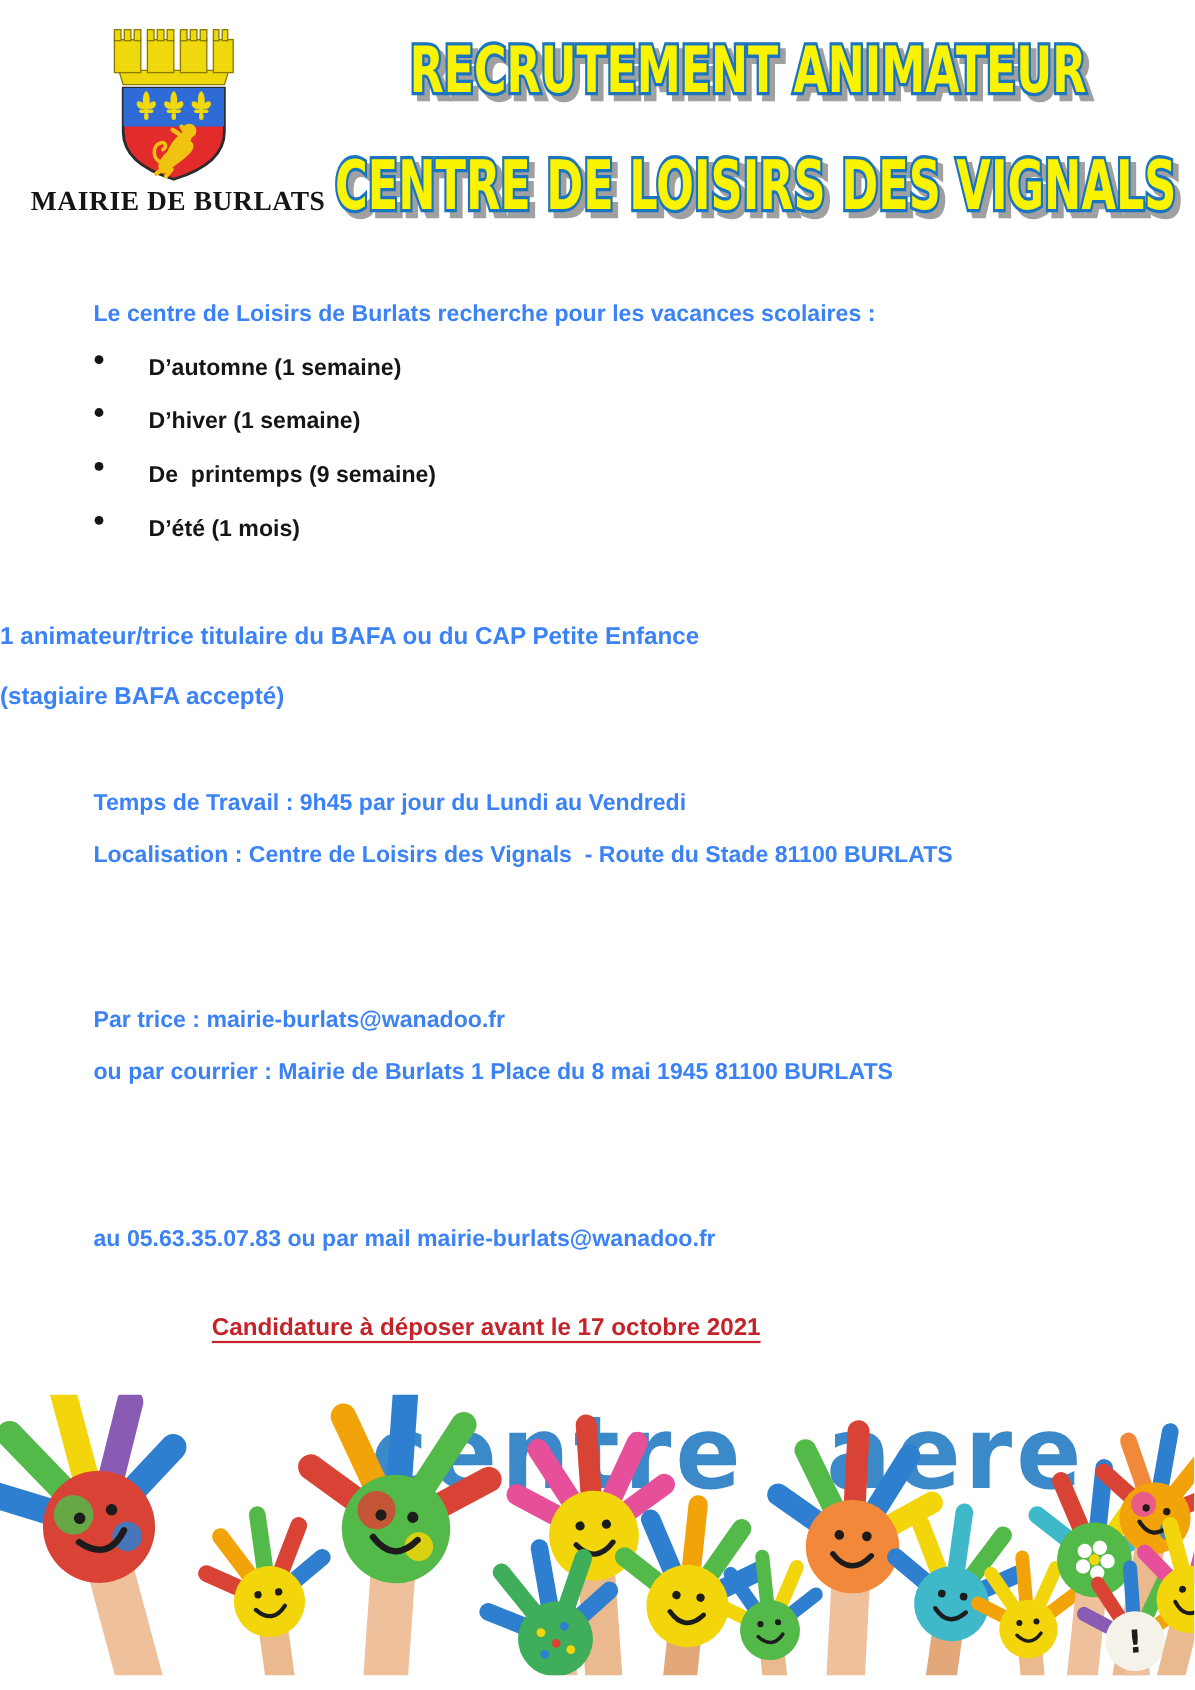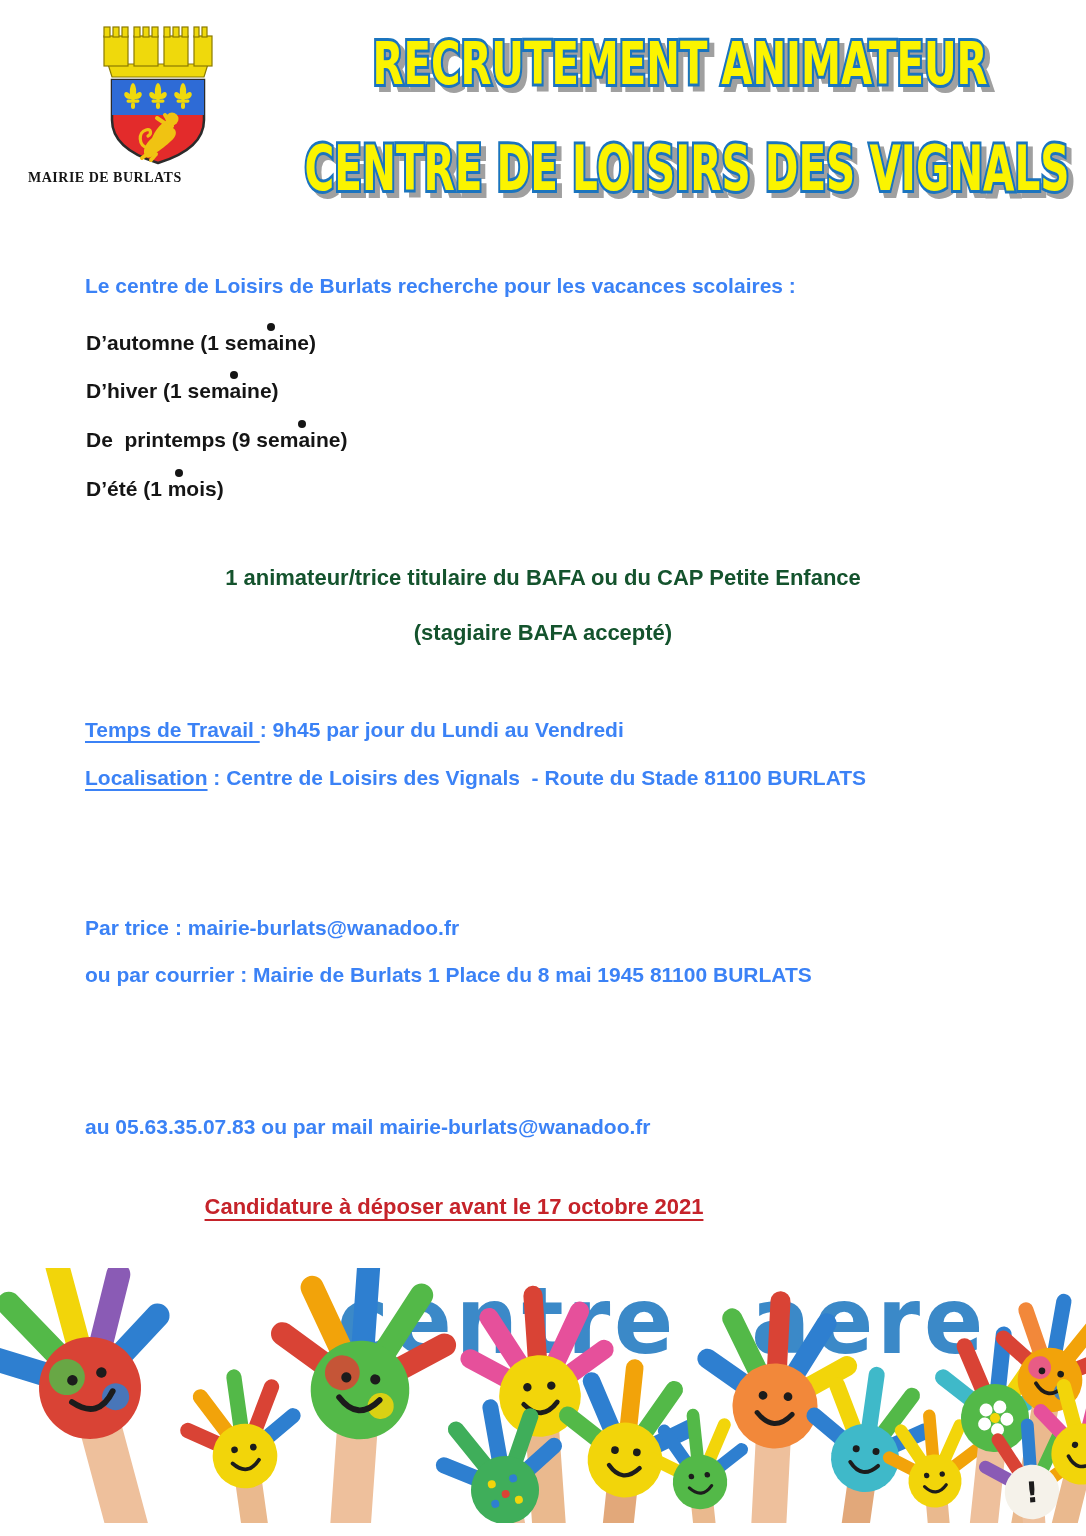--- a/index.html
+++ b/index.html
@@ -2,45 +2,45 @@
 <html><head>
 <meta charset="utf-8">
 <style>
   html,body{margin:0;padding:0;background:#ffffff;}
   .page{
     position:relative;width:1086px;height:1536px;background:#ffffff;
     overflow:hidden;font-family:"Liberation Sans",sans-serif;
   }
   .crest{position:absolute;left:88px;top:20px;}
   .org{
-    position:absolute;left:28px;top:170px;width:262px;text-align:left;
-    font-family:"Liberation Serif",serif;font-weight:700;font-size:14px;
+    position:absolute;left:28px;top:170px;width:262px;text-align:right;
+    font-family:"Liberation Serif",serif;font-weight:700;font-size:25px;
     letter-spacing:.5px;color:#151515;white-space:nowrap;
   }
   .title-svg{position:absolute;left:295px;top:30px;}
   .title-svg text{
     font-family:"DejaVu Sans",sans-serif;font-weight:bold;
   }
   .t-shadow{fill:#a0a0a0;stroke:#a0a0a0;stroke-width:6;paint-order:stroke;}
   .t-main{fill:#fbf400;stroke:#1b74be;stroke-width:6;paint-order:stroke;}
   .para{
     position:absolute;left:85px;right:40px;margin:0;font-weight:700;
     font-size:21px;color:#3b82f6;white-space:pre-wrap;line-height:28px;
   }
-  .bullet-row{position:absolute;left:86px;display:flex;align-items:flex-end;height:28px;flex-direction:column;}
+  .bullet-row{position:absolute;left:86px;display:flex;align-items:flex-start;height:28px;}
   .dot{width:8px;height:8px;border-radius:50%;background:#151515;margin-right:41px;flex:none;}
   .btxt{font-weight:700;font-size:21px;color:#151515;white-space:pre-wrap;}
   .center-line{
-    position:absolute;left:0;width:1086px;margin:0;text-align:center;
-    font-weight:700;font-size:22px;color:#14532d;white-space:pre-wrap;
-  }
-  .ul{text-decoration:underline;text-decoration-thickness:2px;text-underline-offset:4px;}
+    position:absolute;left:0;width:1086px;margin:0;
+    font-weight:700;font-size:22px;color:#3b82f6;white-space:pre-wrap;
+  }
+  .ul{text-decoration-thickness:2px;text-underline-offset:4px;}
   .blockline{display:block;line-height:42px;}
   .deadline{
-    position:absolute;left:16px;width:876px;margin:0;text-align:center;
+    position:absolute;left:4px;width:876px;margin:0;text-align:center;
     font-weight:700;font-size:22px;color:#c5232a;
     text-decoration:underline;text-decoration-thickness:2px;text-underline-offset:5px;
   }
   .hands-svg{position:absolute;left:0;top:1268px;}
   .caption{
     font-family:"DejaVu Sans",sans-serif;font-weight:bold;
     letter-spacing:4px;word-spacing:42px;opacity:.92;
   }
 </style>
 </head>

